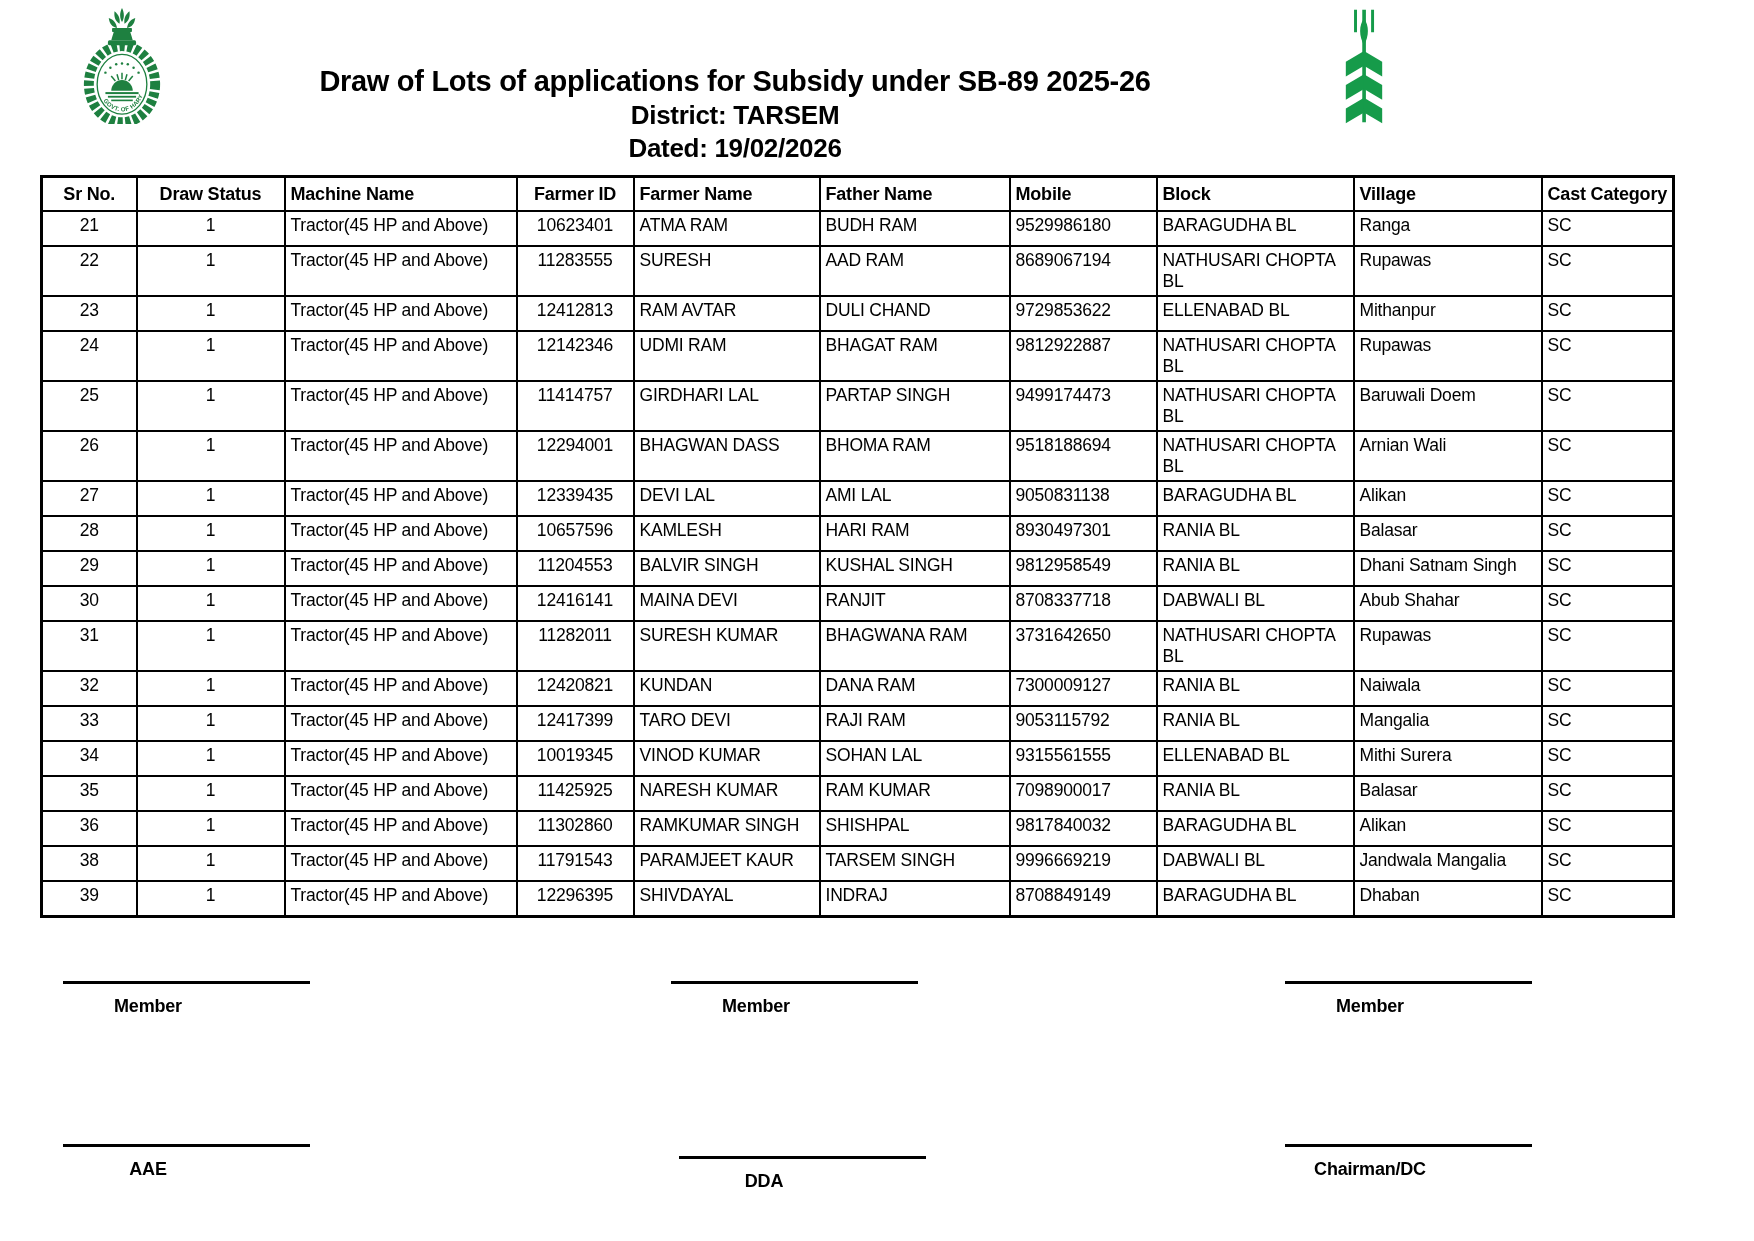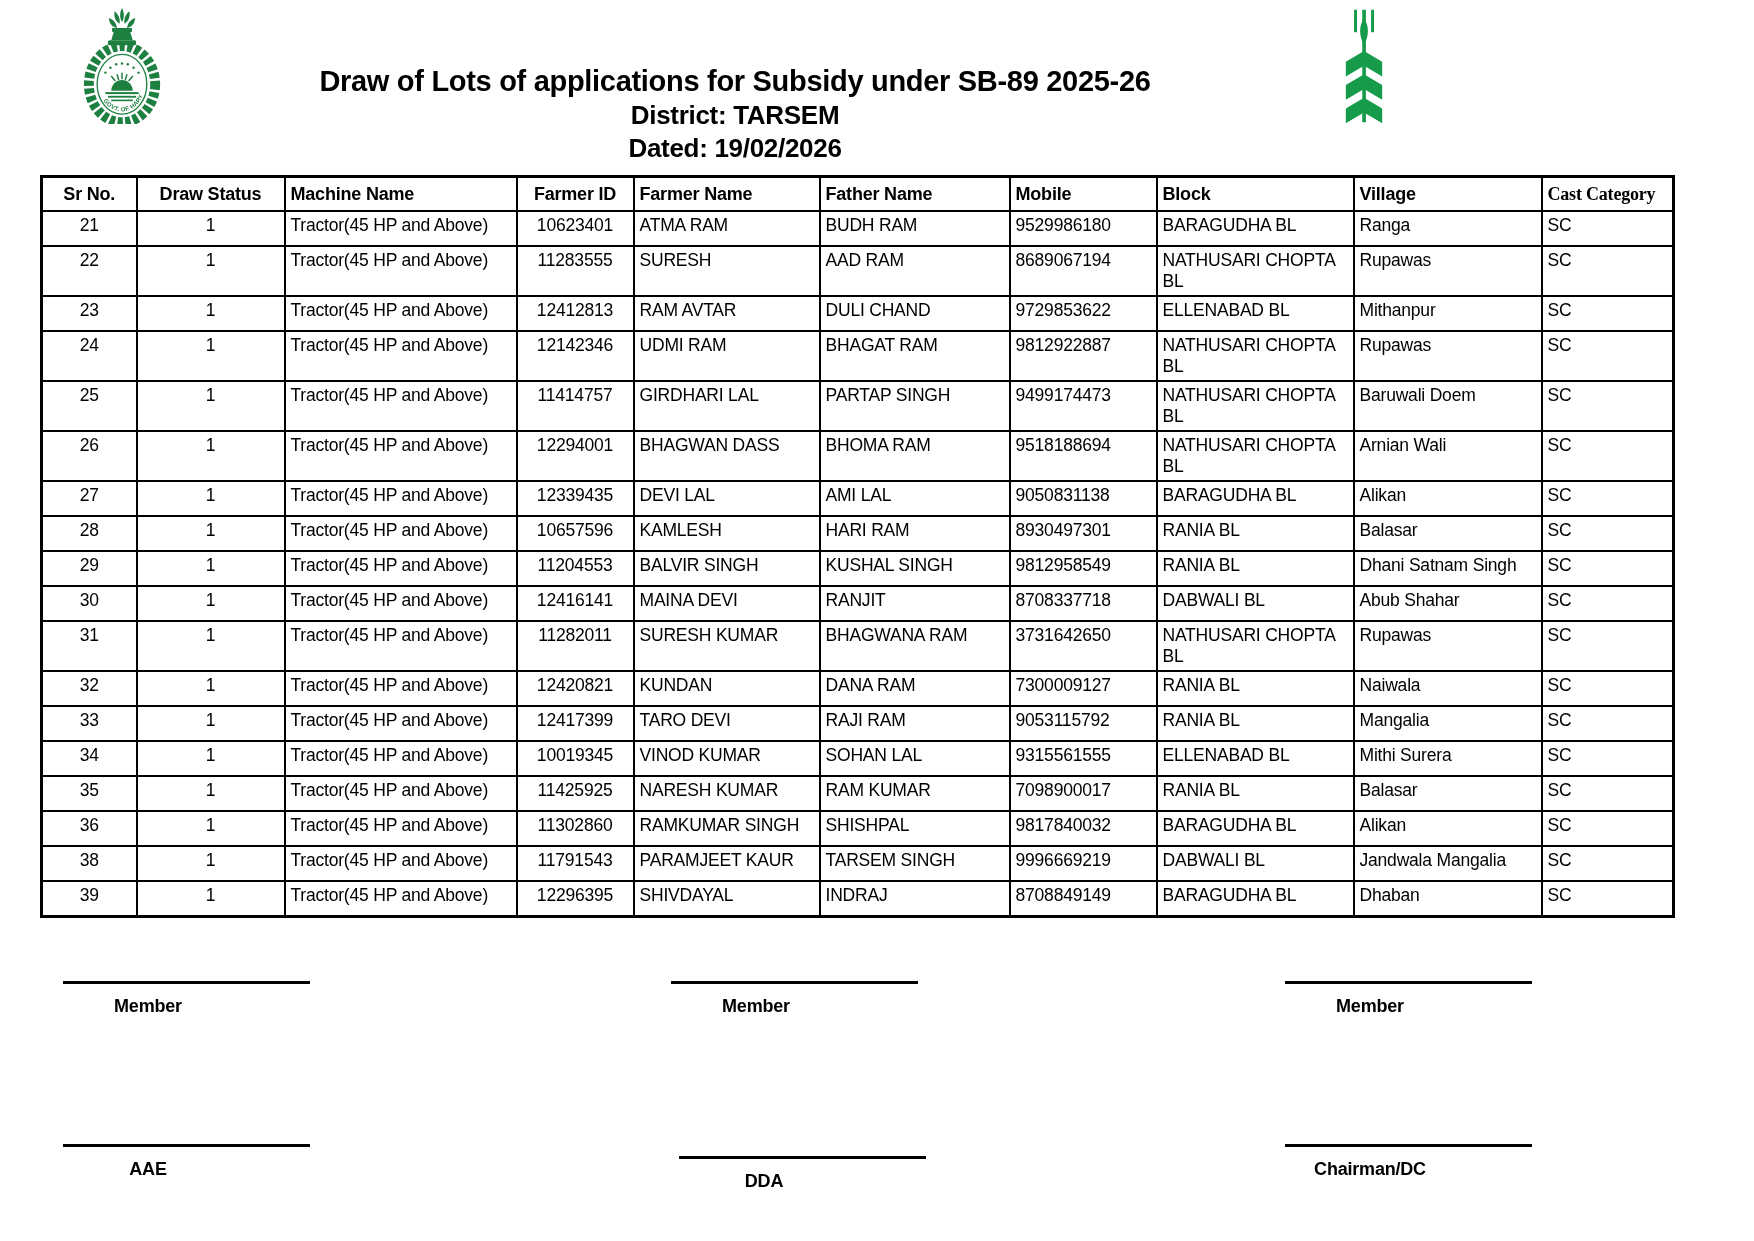--- a/index.html
+++ b/index.html
@@ -122,21 +122,21 @@
           <tr>
             <th class="ac">Sr No.</th>
             <th class="ac">Draw Status</th>
             <th style="text-align: left;">Machine Name</th>
             <th class="ac">Farmer ID</th>
             <th style="text-align: left;">Farmer Name</th>
             <th style="text-align: left;">Father Name</th>
             <th style="text-align: left;">Mobile</th>
             <th style="text-align: left;">Block</th>
             <th style="text-align: left;">Village</th>
-            <th style="text-align: left; font-family: Liberation Serif, serif;">Cast Category</th>
+            <th style="text-align: right;">Cast Category</th>
           </tr>
         </thead>
       <tbody>
           <tr>
             <td class="ac">21</td>
             <td class="ac">1</td>
             <td>Tractor(45 HP and Above)</td>
             <td class="ac">10623401</td>
             <td>ATMA RAM</td>
             <td>BUDH RAM</td>

